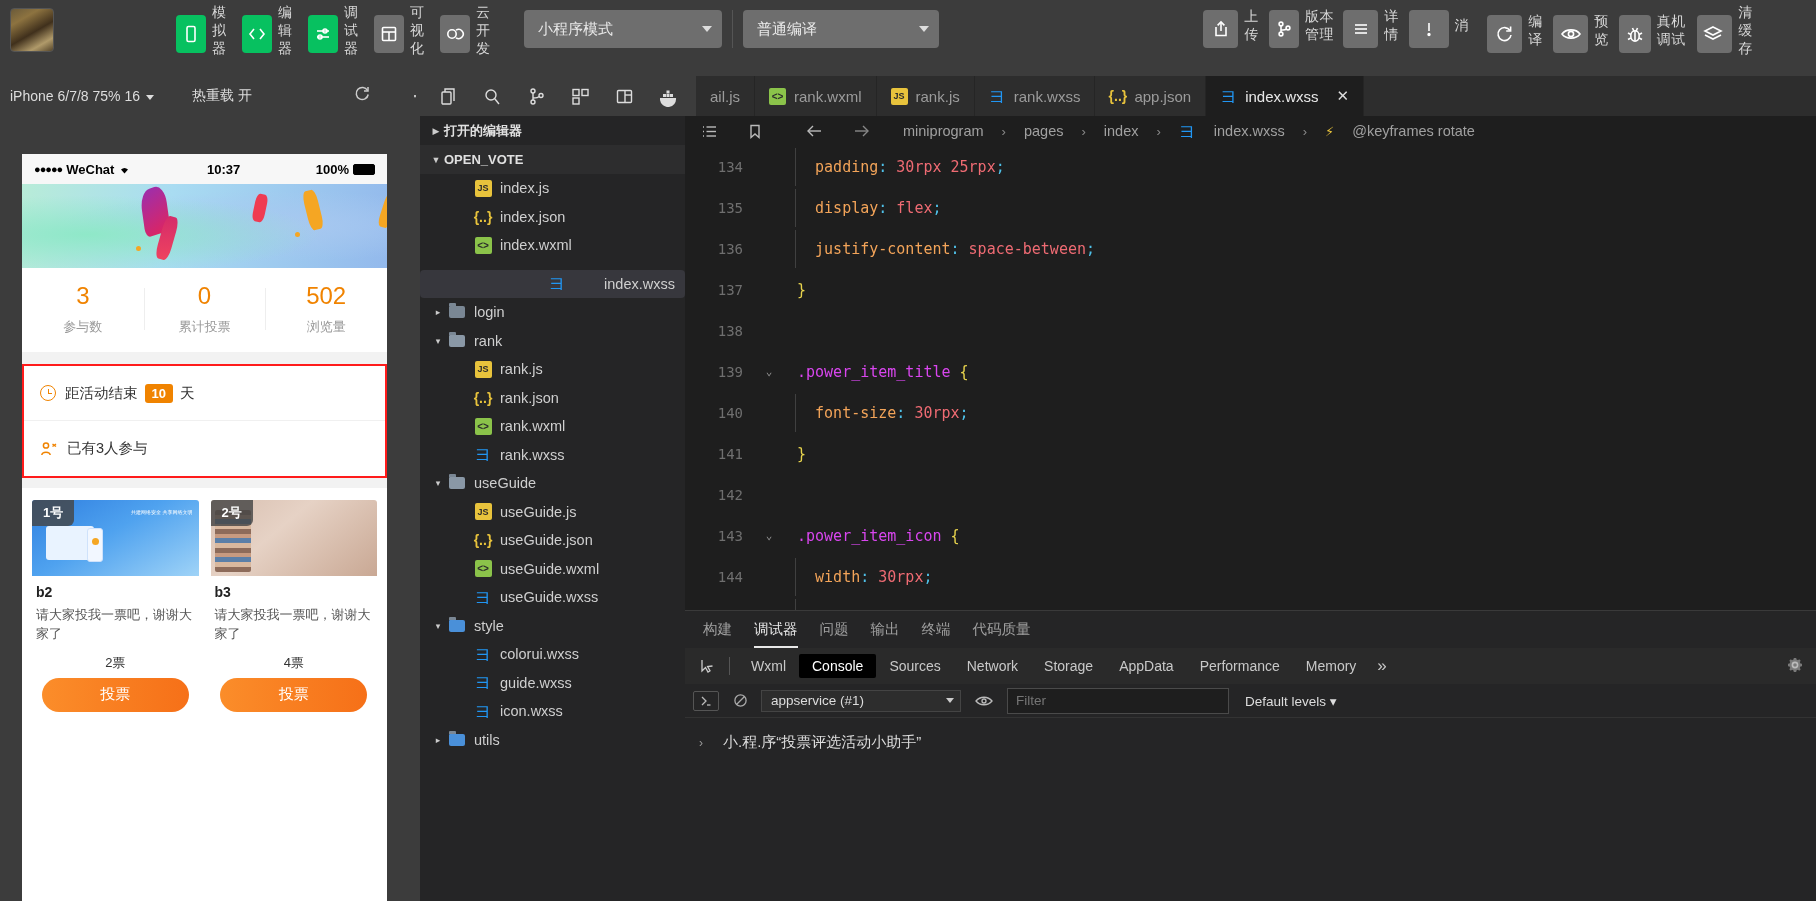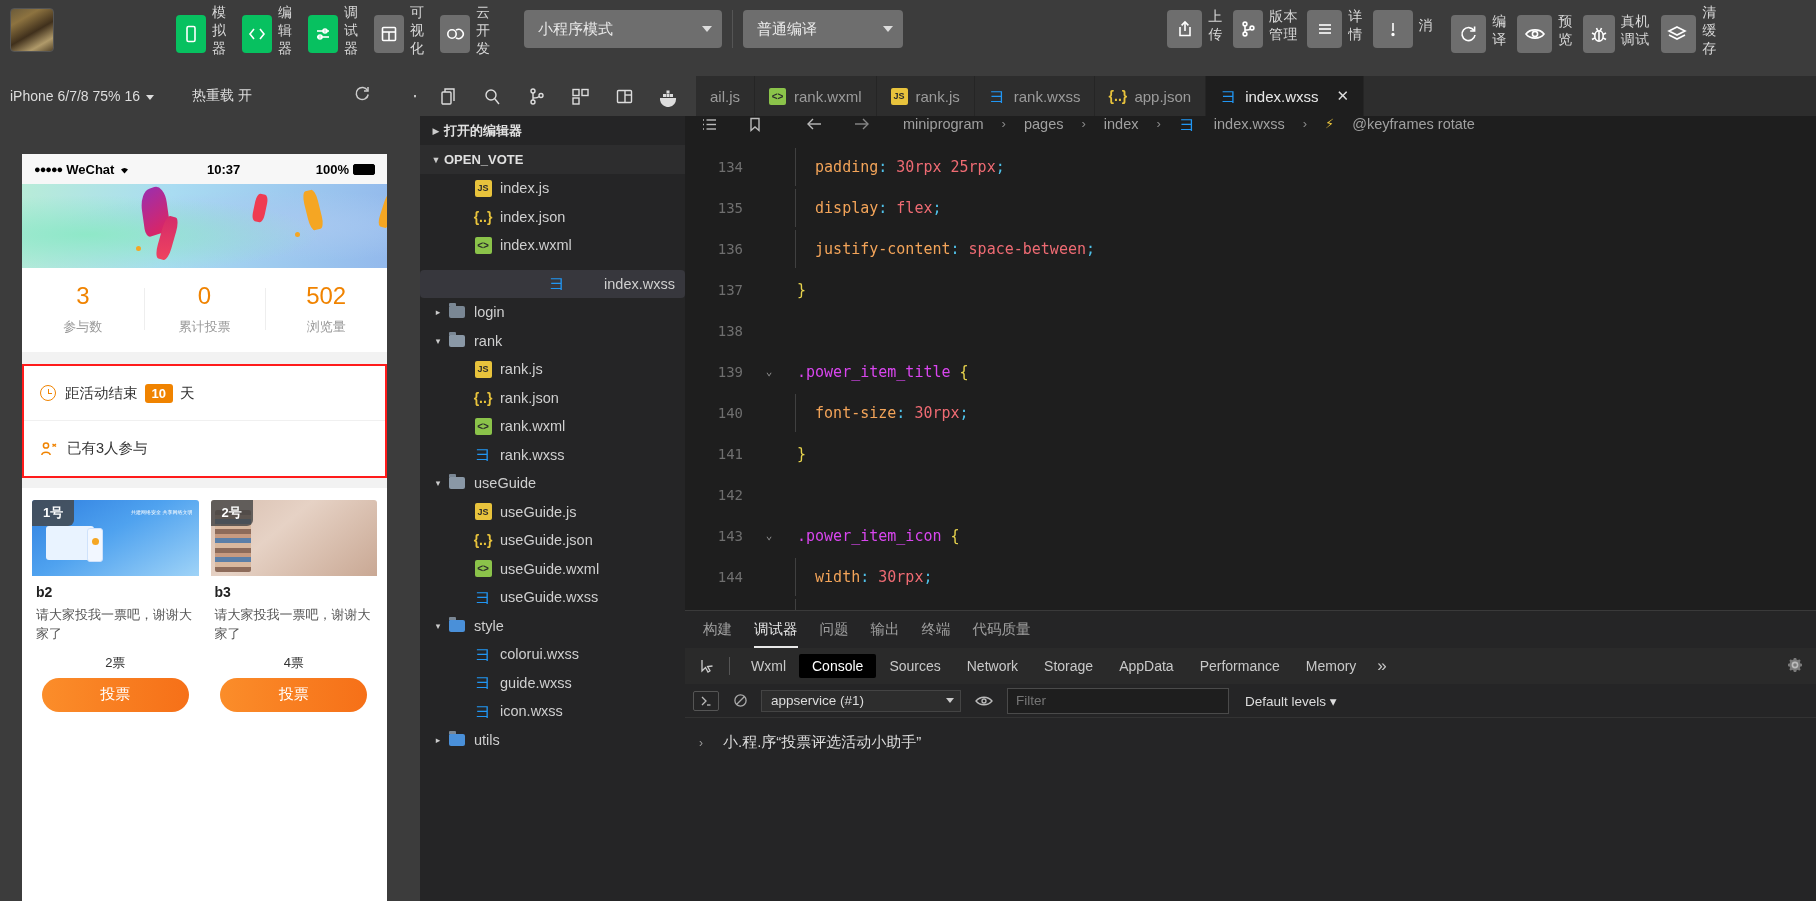--- a/index.html
+++ b/index.html
@@ -184,21 +184,21 @@
   .folder-ico:before{content:"";position:absolute;left:0;top:-3px;width:7px;height:3px;background:#7a8794;border-radius:1px 1px 0 0;}
   .folder-ico.open { background: #8a98a6; }
   .folder-ico.blue { background: #4a90d9; }
 
   
   .editor {
     position: absolute; top: 116px; left: 685px; width: 1131px; height: 494px;
     background: #1e1e1e;
   }
   .breadcrumb {
-    height: 30px; display: flex; align-items: flex-start; gap: 18px; padding-left: 10px;
+    height: 30px; display: flex; align-items: center; gap: 18px; padding-left: 10px;
     font-size: 14.5px; color: #a0a0a0; background: #1e1e1e;
   }
   .bc-sep { color: #888; font-size: 13px; }
   .bc-icon { width: 28px; display: flex; align-items: center; justify-content: center; cursor: pointer; }
   .code { position: relative; font-family: "DejaVu Sans Mono", "Liberation Mono", monospace; font-size: 15px; }
   .cline { display: flex; height: 41px; align-items: center; }
   .lnum { width: 74px; text-align: right; padding-right: 16px; color: #6f6f6f; font-size: 14px; flex: none;}
   .fold { width: 20px; color: #999; font-size: 11px; flex: none; text-align: center;}
   .ctext { padding-left: 18px; white-space: pre; position: relative;}
   .ctext.ind:before{content:"";position:absolute;left:16px;top:-10px;bottom:-10px;width:1px;background:#404040;}
@@ -308,21 +308,21 @@
       </div>
     </div>
 
     <div class="sel" style="width:198px;margin-left:24px">
       <span>小程序模式</span>
       <span class="caret"></span>
     </div>
 
     <div class="divider-v"></div>
 
-    <div class="sel" style="width:160px">
+    <div class="sel" style="width:196px">
       <span>普通编译</span>
       <span class="caret"></span>
     </div>
 
     <div style="display:flex;margin-left:258px">
       <div class="tb-item">
         <div class="tb-btn grey">
           <svg width="20" height="20" viewBox="0 0 20 20" class="tb-icon">
               <polyline points="5,8 5,16.5 15,16.5 15,8"></polyline>
               <line x1="10" y1="3" x2="10" y2="12"></line>

